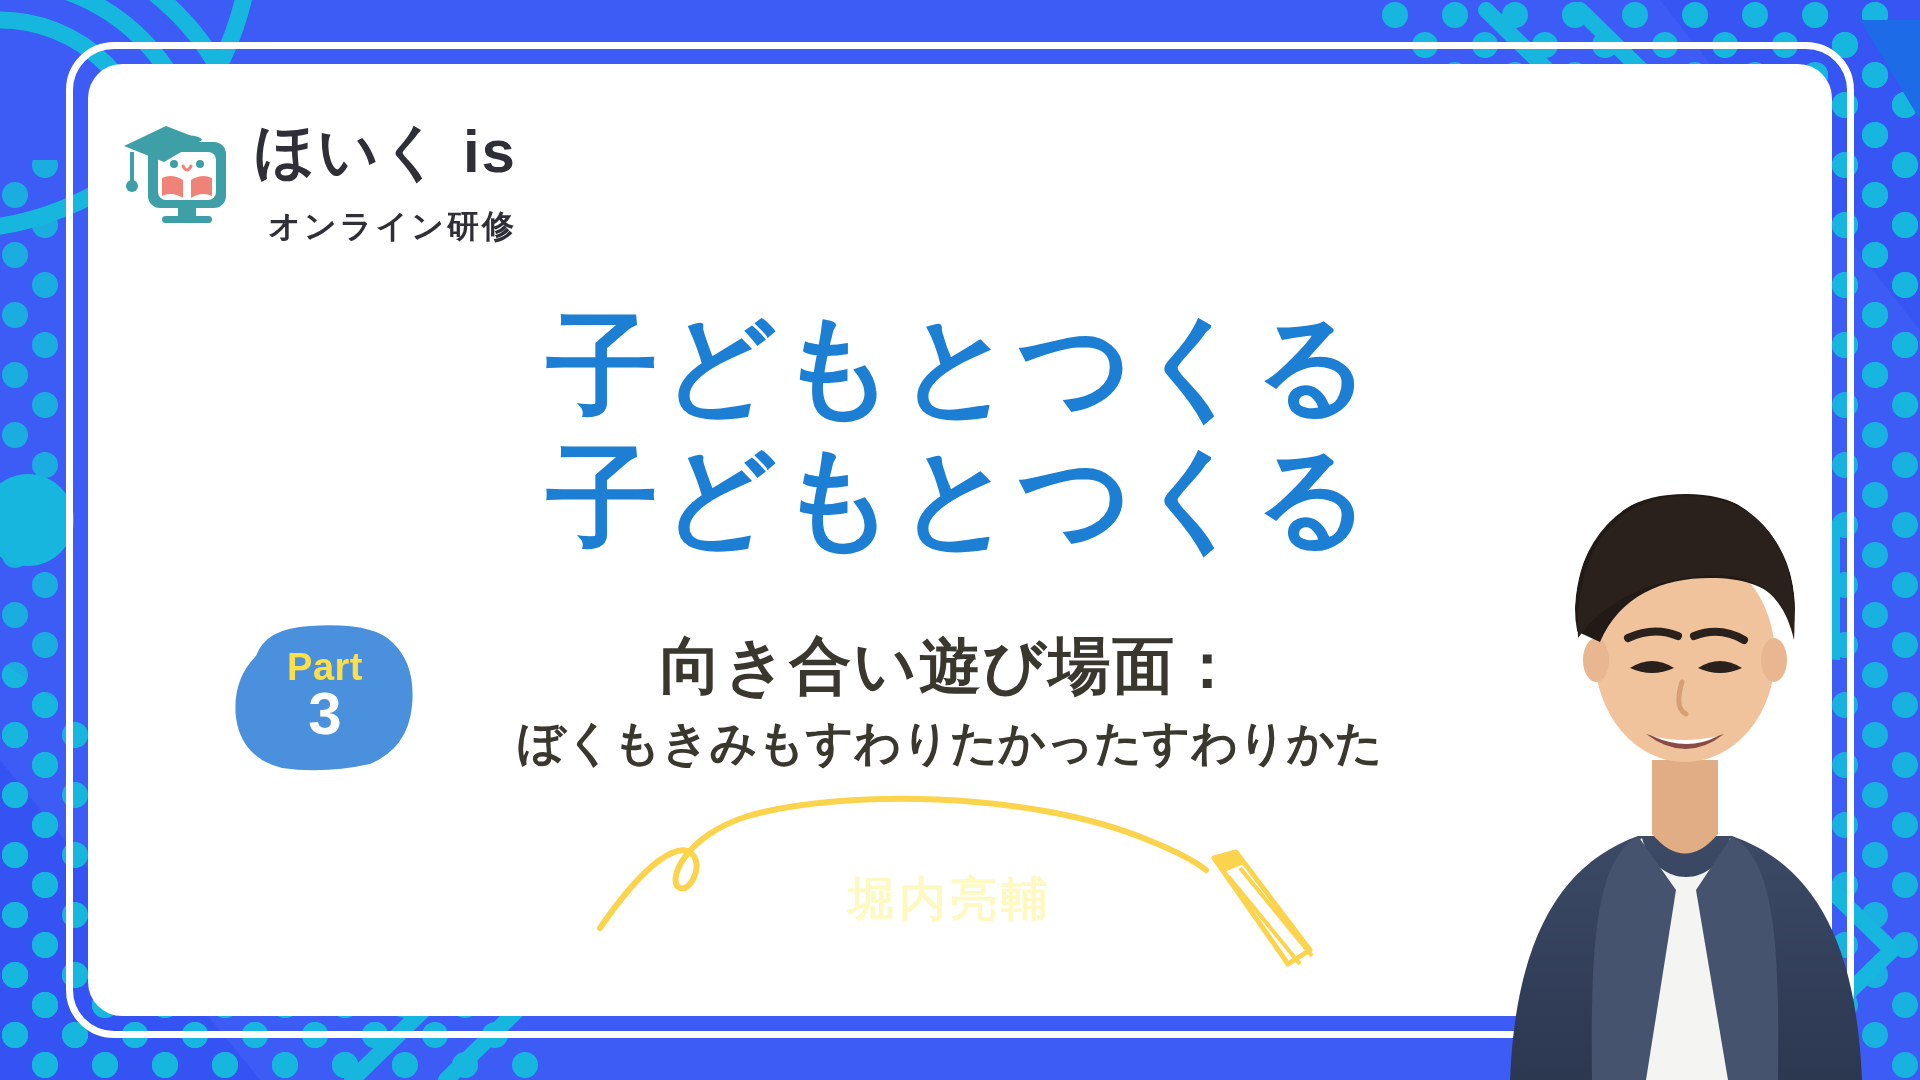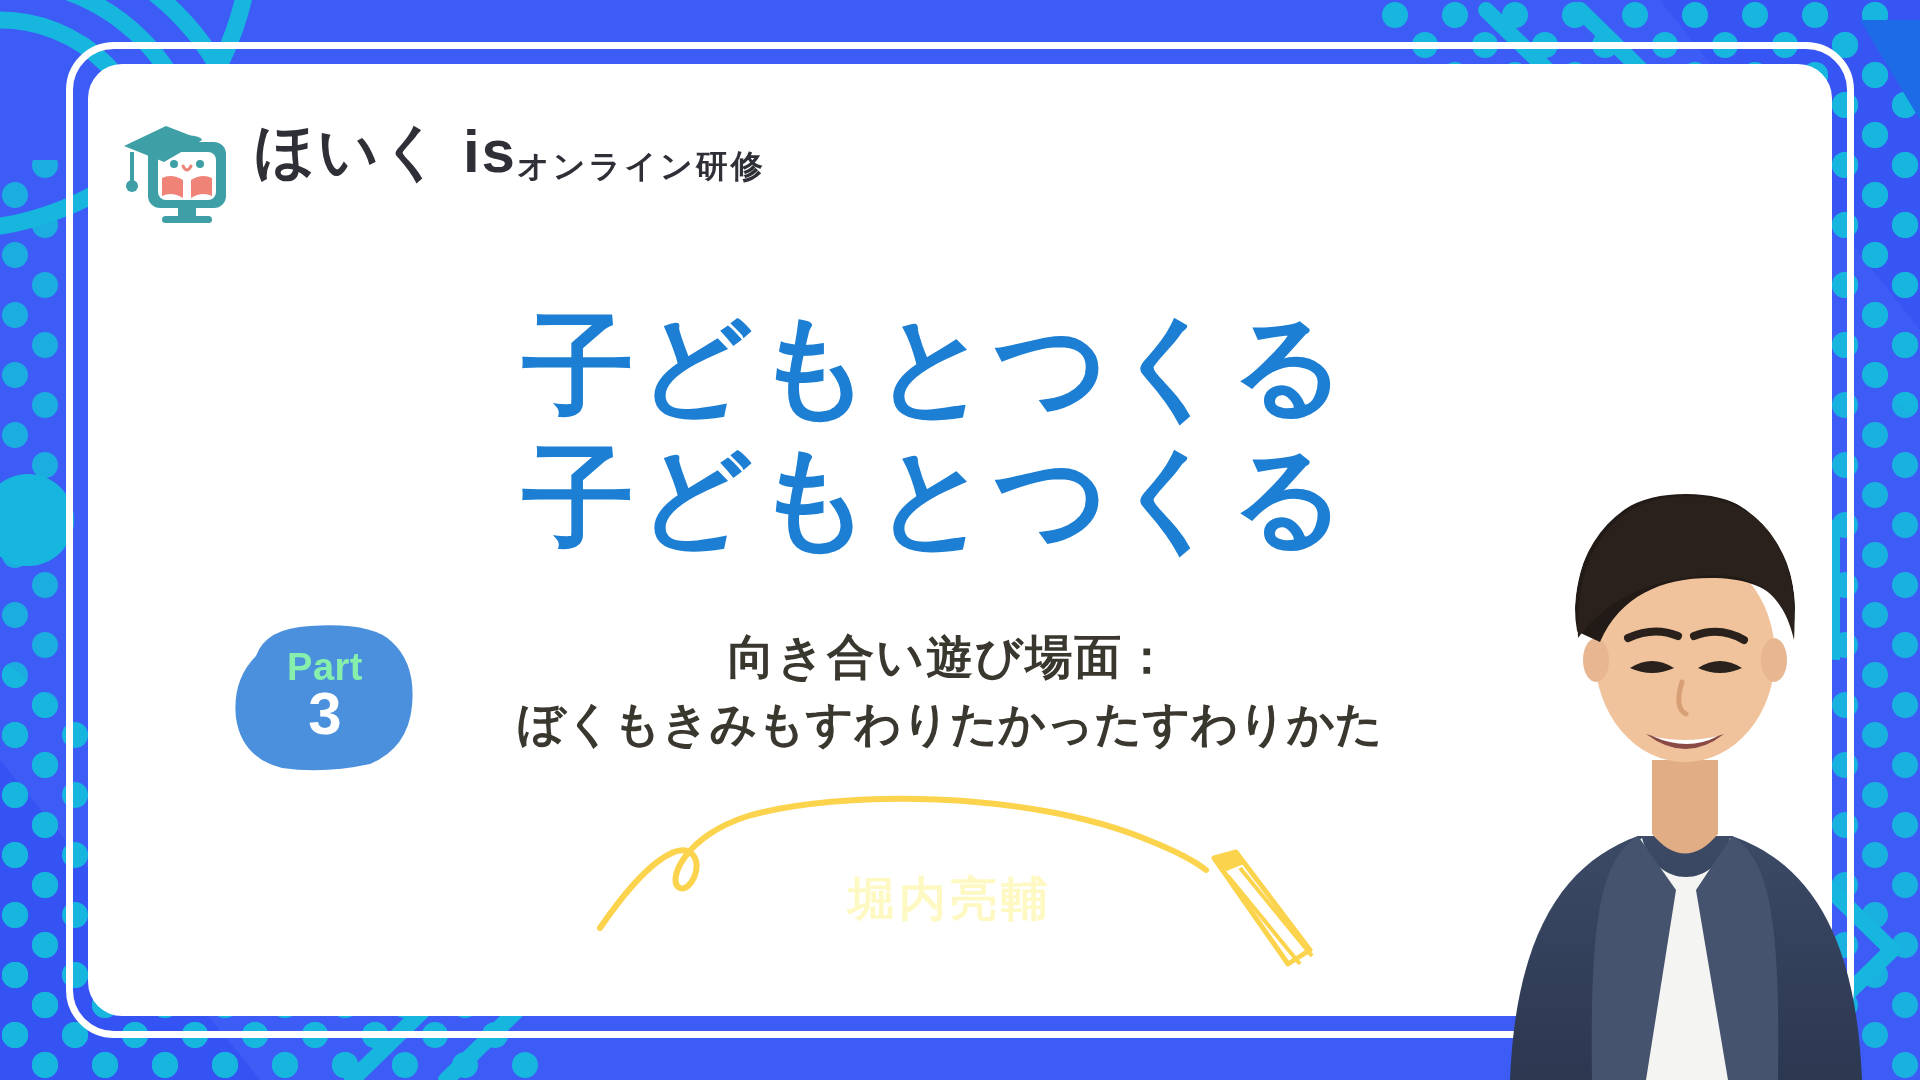--- a/index.html
+++ b/index.html
@@ -34,69 +34,69 @@
     box-sizing:border-box;
     pointer-events:none;
   }
 
   
   .logo{
     position:absolute;left:118px;top:116px;
     display:flex;align-items:flex-start;gap:18px;
   }
   .logo-mark{width:118px;height:108px;position:relative;flex:0 0 auto;}
-  .logo-text{display:flex;padding-top:6px;align-items:flex-end;}
+  .logo-text{display:flex;flex-direction:column;padding-top:6px;align-items:flex-end;}
   .logo-title{
     font-size:60px;font-weight:700;color:#2F3037;
     letter-spacing:2px;line-height:1;white-space:nowrap;
   }
   .logo-sub{
     font-size:32px;font-weight:700;color:#2F3037;
     letter-spacing:3px;line-height:1;margin-top:28px;white-space:nowrap;
   }
 
   
   .headline{
     position:absolute;left:0;top:300px;width:1744px;
-    margin-left:64px;
+    margin-left:88px;
     text-align:center;
     color:#1C7FD3;
     font-weight:800;
     font-size:112px;
     line-height:1.18;
     letter-spacing:4px;
     pointer-events:none;
   }
   .headline .l1{display:block;}
   .headline .l2{display:block;}
 
   
   .part-badge{
     position:absolute;left:232px;top:622px;
     width:186px;height:150px;
   }
   .part-badge .blob{position:absolute;inset:0;}
   .part-badge .plabel{
     position:absolute;left:0;right:0;top:24px;
-    text-align:center;color:#86efac;
+    text-align:center;color:#fde047;
     font-size:38px;font-weight:700;letter-spacing:0.5px;
   }
   .part-badge .pnum{
     position:absolute;left:0;right:0;top:62px;
     text-align:center;color:#fff;
     font-size:60px;font-weight:700;line-height:1;
   }
 
   
   .subhead{
     position:absolute;left:420px;top:628px;width:1060px;
     text-align:center;color:#3A372F;
     font-weight:700;
   }
-  .subhead .s1{display:block;font-size:47px;letter-spacing:2px;line-height:1.22;}
+  .subhead .s1{display:block;font-size:62px;letter-spacing:2px;line-height:1.22;}
   .subhead .s2{display:block;font-size:47px;letter-spacing:0px;line-height:1.22;margin-top:10px;}
 
   
   .swoosh{position:absolute;left:588px;top:788px;width:740px;height:180px;}
   .speaker{
     position:absolute;left:420px;top:868px;width:1060px;
     text-align:center;color:#fef9c3;
     font-size:47px;font-weight:700;letter-spacing:4px;
   }
 

